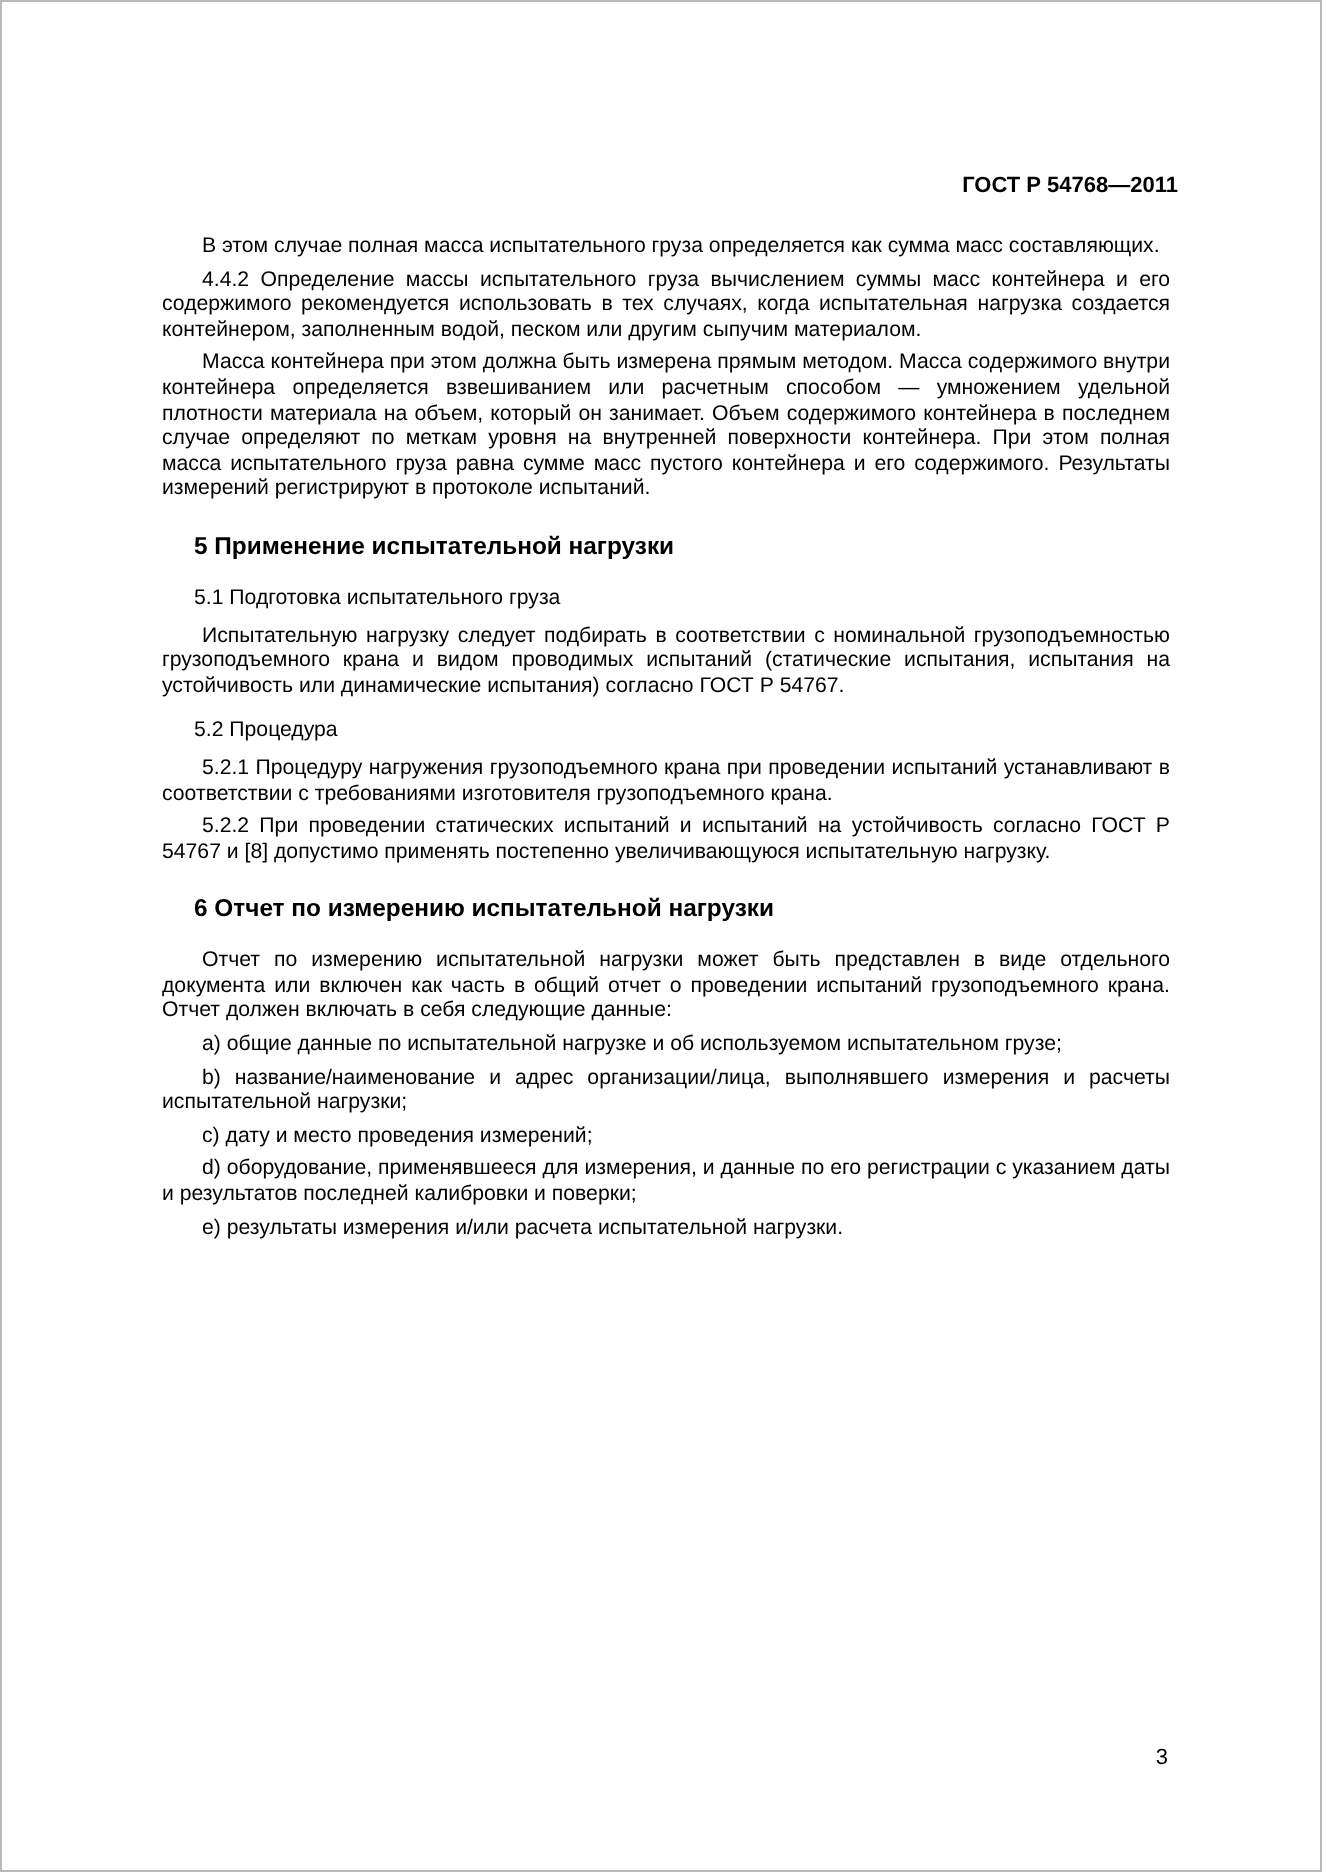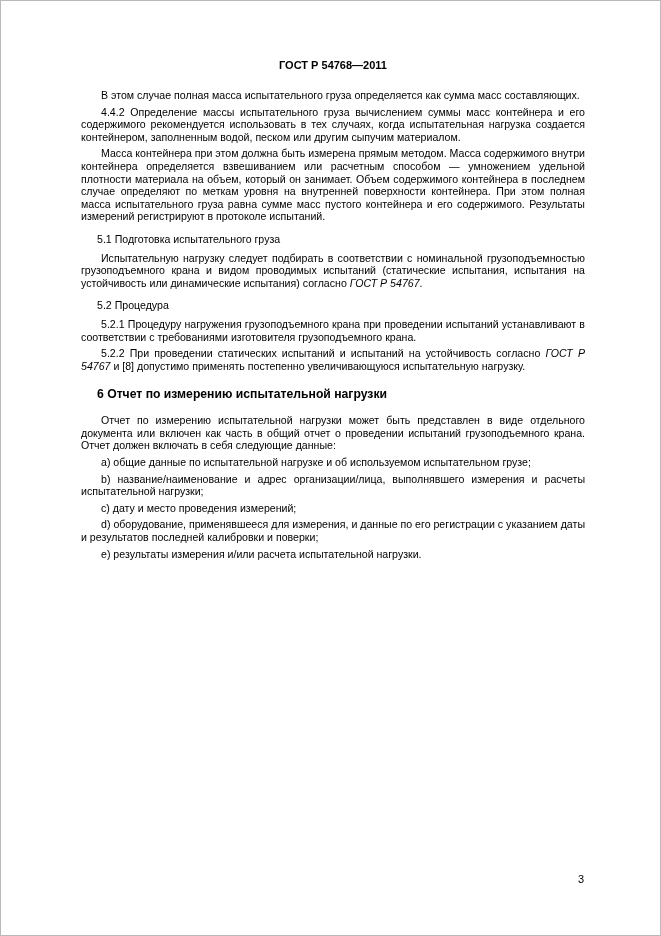--- a/index.html
+++ b/index.html
@@ -14,24 +14,25 @@
     color: #000000;
     overflow: hidden;
   }
   .inner {
     position: absolute;
     left: 76px;
     top: 58px;
     width: 512px;
   }
   .running-header {
-    text-align: center;
+    text-align: right;
     font-size: 11px;
     font-weight: bold;
     margin-bottom: 18px;
+    margin-top: 28px;
   }
   .para {
     margin: 4px;
     font-size: 10.6px;
     line-height: 12.6px;
     text-align: justify;
     text-indent: 20px;
   }
   .h-main {
     margin: 15px 0 13px 0;
@@ -40,21 +41,21 @@
     text-indent: 20px;
     line-height: 14px;
   }
   .h-sub {
     margin: 10px 0 6px 0;
     font-size: 10.6px;
     font-weight: normal;
     text-indent: 20px;
     line-height: 12.6px;
   }
-  .ref-italic { font-style: italic; }
+  .ref-italic { }
   .page-number {
     position: absolute;
     right: 76px;
     bottom: 50px;
     font-size: 11px;
   }
 </style>
 </head>
 <body>
 
@@ -62,20 +63,21 @@
   <div class="inner">
 
     <div class="running-header">
       <span>ГОСТ Р 54768—2011</span>
     </div>
 
     <p class="para">В этом случае полная масса испытательного груза определяется как сумма масс составляющих.</p>
     <p class="para">4.4.2 Определение массы испытательного груза вычислением суммы масс контейнера и его содержимого рекомендуется использовать в тех случаях, когда испытательная нагрузка создается контейнером, заполненным водой, песком или другим сыпучим материалом.</p>
     <p class="para">Масса контейнера при этом должна быть измерена прямым методом. Масса содержимого внутри контейнера определяется взвешиванием или расчетным способом — умножением удельной плотности материала на объем, который он занимает. Объем содержимого контейнера в последнем случае определяют по меткам уровня на внутренней поверхности контейнера. При этом полная масса испытательного груза равна сумме масс пустого контейнера и его содержимого. Результаты измерений регистрируют в протоколе испытаний.</p>
 
+    <div class="h-main">5 Применение испытательной нагрузки</div>
 
     <div class="h-sub">5.1 Подготовка испытательного груза</div>
     <p class="para"><span>Испытательную нагрузку следует подбирать в соответствии с номинальной грузоподъемностью грузоподъемного крана и видом проводимых испытаний (статические испытания, испытания на устойчивость или динамические испытания) согласно </span><span class="ref-italic">ГОСТ Р 54767</span><span>.</span></p>
 
     <div class="h-sub">5.2 Процедура</div>
     <p class="para">5.2.1 Процедуру нагружения грузоподъемного крана при проведении испытаний устанавливают в соответствии с требованиями изготовителя грузоподъемного крана.</p>
     <p class="para"><span>5.2.2 При проведении статических испытаний и испытаний на устойчивость согласно </span><span class="ref-italic">ГОСТ Р 54767</span><span> и [8] допустимо применять постепенно увеличивающуюся испытательную нагрузку.</span></p>
 
     <div class="h-main">6 Отчет по измерению испытательной нагрузки</div>
 

